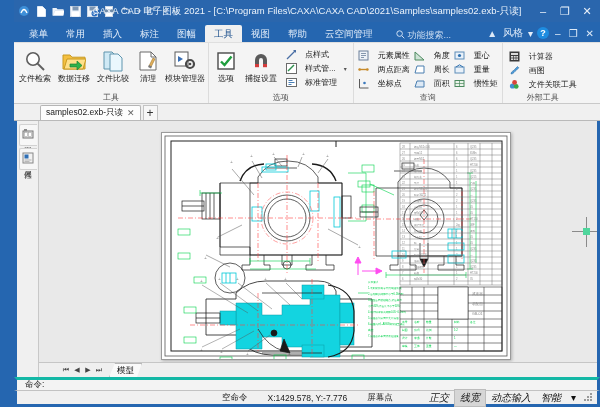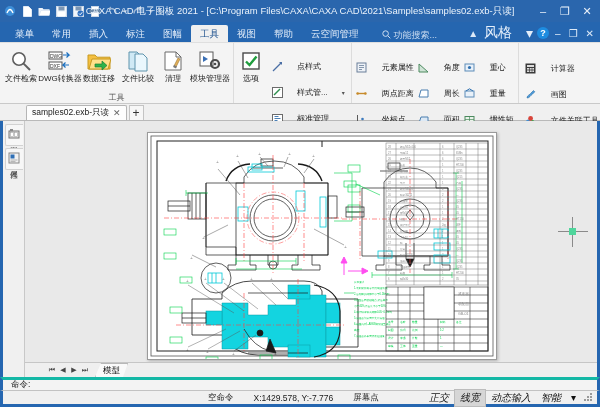--- a/index.html
+++ b/index.html
@@ -4,21 +4,21 @@
 <style>
   * { box-sizing: border-box; margin: 0; padding: 0; }
   html, body {
     width: 600px; height: 407px; overflow: hidden;
     font-family: "Liberation Sans", "DejaVu Sans", sans-serif;
     font-size: 9px;
     background: #1b4f9c;
   }
   #app { position: relative; width: 600px; height: 407px;
          background: #2566b0;
-         display: flex; flex-direction: column; }
+         display: flex; flex-direction: column; padding-left: 14px; }
 
   
   .titlebar { height: 22px; background: #2a66ad; display: flex; align-items: center;
               padding-left: 3px; flex: none; position: relative; }
   .qat { display: flex; align-items: center; gap: 3px; }
   .qicon { width: 14px; height: 14px; display: flex; align-items: center;
            justify-content: center; position: relative; }
   .qicon svg { display: block; }
   .titletext { position: absolute; left: 0; right: 0; text-align: center;
                color: #eaf2fb; font-size: 9.5px; white-space: nowrap;
@@ -31,22 +31,22 @@
   
   .tabbar { height: 20px; background: #2566b0; display: flex; align-items: flex-end;
             padding-left: 6px; flex: none; position: relative; }
   .rtab { padding: 2px 9px 3px 9px; color: #e4eefa; font-size: 9.5px;
           white-space: nowrap; height: 17px; line-height: 13px; }
   .rtab.active { background: #f0f0f0; color: #1b4f8c; border-radius: 2px 2px 0 0; }
   .tabright { margin-left: auto; display: flex; align-items: center;
               gap: 4px; padding-right: 4px; height: 18px; }
   .searchbox { display: flex; align-items: center; gap: 3px; color: #cddef2;
                font-size: 9px; }
-  .styledrop { color: #e4eefa; font-size: 14px; display: flex;
-               align-items: center; gap: 14px; }
+  .styledrop { color: #e4eefa; font-size: 10px; display: flex;
+               align-items: center; gap: 5px; }
   .helpic { width: 12px; height: 12px; border-radius: 50%; background: #1e8ce0;
             color: #fff; font-size: 9px; font-weight: bold; display: flex;
             align-items: center; justify-content: center; }
   .minic { color: #dce9f7; font-size: 10px; padding: 0 2px; }
 
   
   .ribbon { height: 62px; background: #f4f4f4; border-bottom: 1px solid #c9c9c9;
             display: flex; flex: none; position: relative;
             border-top: 1px solid #dfdfdf; }
   .rgroup { display: flex; flex-direction: column; align-items: center;
@@ -57,22 +57,22 @@
   .rgroup-label { font-size: 8px; color: #555; text-align: center;
                   height: 11px; line-height: 11px; width: 100%; }
   .bigbtn { display: flex; flex-direction: column; align-items: center;
             width: 38px; padding-top: 2px; }
   .bigbtn .gl { height: 26px; display: flex; align-items: center;
                 justify-content: center; }
   .bigbtn .lb { font-size: 8px; color: #222; text-align: center;
                 line-height: 9px; white-space: nowrap; }
   .smallcol { display: flex; flex-direction: column; justify-content: center;
               padding: 1px 2px 0 2px; gap: 0px; }
-  .smallbtn { display: flex; align-items: center; gap: 14px; height: 14px;
-              padding: 0 2px; margin-top: 12px; }
+  .smallbtn { display: flex; align-items: center; gap: 8px; height: 14px;
+              padding: 0 2px; }
   .smallbtn .gl { width: 12px; height: 12px; display: flex; align-items: center;
                   justify-content: center; }
   .smallbtn .lb { font-size: 8px; color: #222; white-space: nowrap; }
   .cgrid { display: grid; grid-template-columns: auto auto auto;
            align-items: center; padding-top: 2px; }
 
   
   .docstrip { height: 17px; background: #f0f0f0; display: flex; align-items: flex-end;
               padding-left: 26px; flex: none; border-bottom: 1px solid #b9b9b9; }
   .doctab { background: #fdfdfd; border: 1px solid #b5b5b5; border-bottom: none;
@@ -268,33 +268,20 @@
             <svg width="22" height="22" viewBox="0 0 22 22">
                 <circle cx="9" cy="9" r="6.2" stroke="#5f5f5f" stroke-width="1.6" fill="#fff"></circle>
                 <path d="M13.6 13.6 20 20" stroke="#5f5f5f" stroke-width="2"></path>
               </svg>
           </span>
           <span class="lb">文件检索</span>
         </div>
         <div class="bigbtn">
           <span class="gl">
             <svg width="24" height="22" viewBox="0 0 24 22">
-                <rect x="1" y="2" width="13" height="7" fill="#fff" stroke="#555"></rect>
-                <text x="2" y="7.6" font-size="5" fill="#333" font-family="Liberation Sans">DWG</text>
-                <rect x="1" y="12" width="13" height="7" fill="#fff" stroke="#555"></rect>
-                <text x="2" y="17.6" font-size="5" fill="#333" font-family="Liberation Sans">DXF</text>
-                <path d="M15 5 L21 5 L18.5 2.5 M21 5 L18.5 7.5" stroke="#1a6fbf" stroke-width="1.2" fill="none"></path>
-                <path d="M21 15 L15 15 L17.5 12.5 M15 15 L17.5 17.5" stroke="#1a6fbf" stroke-width="1.2" fill="none"></path>
-              </svg>
-          </span>
-          <span class="lb">DWG转换器</span>
-        </div>
-        <div class="bigbtn">
-          <span class="gl">
-            <svg width="24" height="22" viewBox="0 0 24 22">
                 <path d="M1 5h7l2 2.2h13V19H1z" fill="#f5c041" stroke="#c89a22"></path>
                 <path d="M2 19 5 9h19l-3 10z" fill="#ffe08a" stroke="#c89a22"></path>
                 <path d="M8 14h7v-3l5 4.5-5 4.5v-3H8z" fill="#2db34a" stroke="#1c7f33" stroke-width=".7"></path>
               </svg>
           </span>
           <span class="lb">数据迁移</span>
         </div>
         <div class="bigbtn">
           <span class="gl">
             <svg width="24" height="22" viewBox="0 0 24 22">
@@ -333,20 +320,30 @@
     <div class="rgroup">
       <div class="rgroup-items">
         <div class="bigbtn" style="width:30px">
           <span class="gl">
             <svg width="20" height="20" viewBox="0 0 20 20">
                 <rect x="2" y="2" width="16" height="16" fill="#fff" stroke="#4a4a4a" stroke-width="1.4"></rect>
                 <path d="M5 10.5 8.5 14 15.5 5.5" stroke="#1f9e3e" stroke-width="2.4" fill="none"></path>
               </svg>
           </span>
           <span class="lb">选项</span>
+        </div>
+        <div class="bigbtn">
+          <span class="gl">
+            <svg width="22" height="20" viewBox="0 0 22 20">
+                <path d="M5 16V9a6 6 0 0 1 12 0v7h-4V9a2 2 0 0 0-4 0v7z" fill="#5a5a5a"></path>
+                <rect x="5" y="13" width="4" height="3.2" fill="#d23b3b"></rect>
+                <rect x="13" y="13" width="4" height="3.2" fill="#d23b3b"></rect>
+              </svg>
+          </span>
+          <span class="lb">捕捉设置</span>
         </div>
         <div class="smallcol">
           <div class="smallbtn">
             <span class="gl">
               <svg width="11" height="11" viewBox="0 0 11 11">
                   <path d="M1 10 9 2" stroke="#4a6fa5" stroke-width="1.2"></path>
                   <path d="M7 1h3v3z" fill="#4a6fa5"></path>
                 </svg>
             </span>
             <span class="lb">点样式</span>

